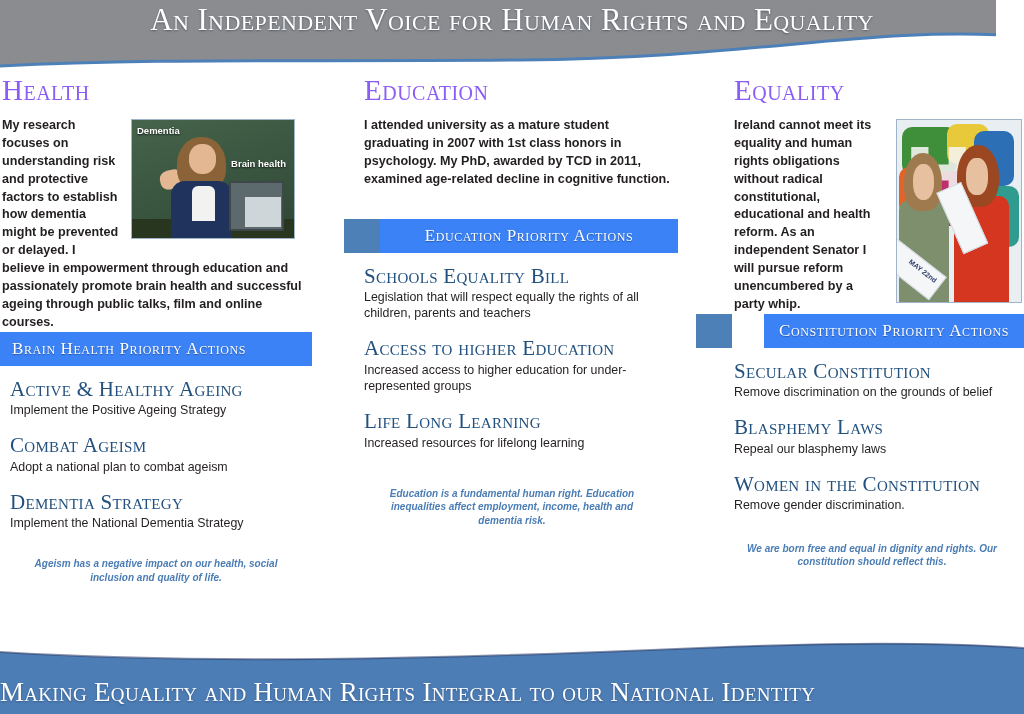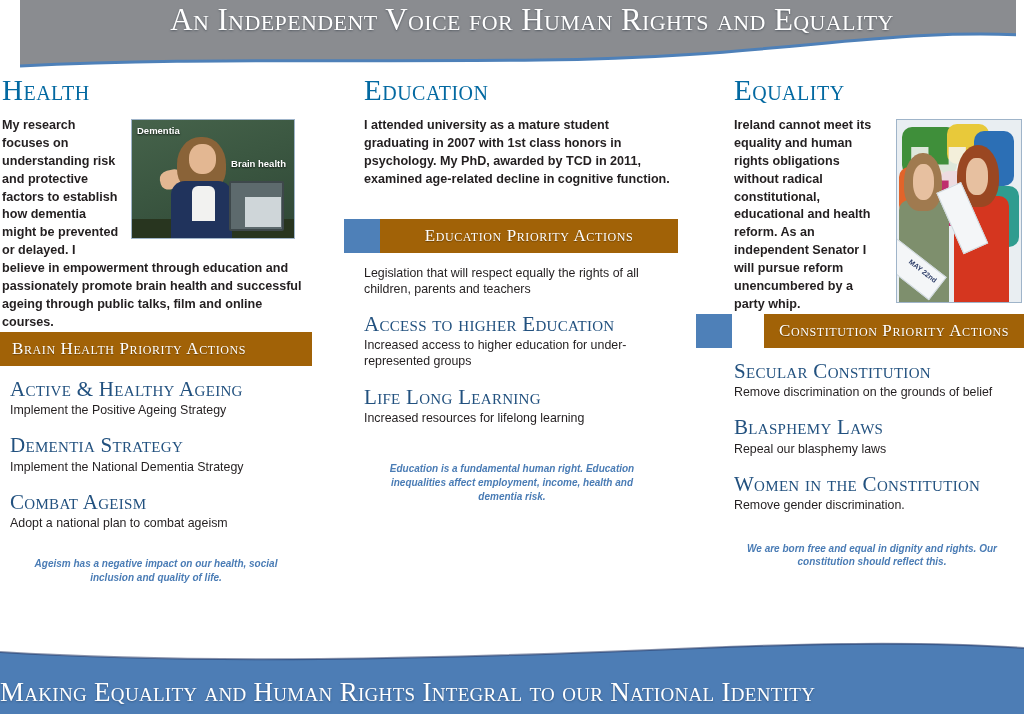--- a/index.html
+++ b/index.html
@@ -15,21 +15,20 @@
     width: 1024px; height: 714px;
     background: #ffffff;
     overflow: hidden;
   }
 
   
   .top-banner {
     position: absolute; left: 0; top: 0;
     width: 996px; height: 74px;
     overflow: hidden;
-    margin-left: 20px;
   }
   .top-banner-svg { position: absolute; left: 0; top: 0; }
   .top-title {
     position: absolute; left: 0; top: 2px;
     width: 1024px;
     text-align: center;
     font-family: "Liberation Serif", serif;
     font-variant: small-caps;
     font-size: 31px;
     letter-spacing: 0.4px;
@@ -65,21 +64,21 @@
   }
   .col { position: absolute; top: 0; }
   .col-health    { left: 0px;   width: 312px; }
   .col-education { left: 330px; width: 350px; }
   .col-equality  { left: 696px; width: 328px; }
 
   .col-title {
     font-family: "Liberation Serif", serif;
     font-variant: small-caps;
     font-size: 29px;
-    color: #0369a1;
+    color: #8b5cf6;
     letter-spacing: .5px;
     margin-bottom: 10px;
   }
   .col-health .col-title    { padding-left: 2px; }
   .col-education .col-title { padding-left: 34px; }
   .col-equality .col-title  { padding-left: 38px; }
 
   .intro {
     font-size: 12.6px;
     line-height: 1.42;
@@ -145,21 +144,21 @@
   .priority-banner {
     position: relative;
     height: 34px;
     display: flex;
     align-items: center;
     overflow: hidden;
   }
   .pb-accent { width: 36px; height: 100%; background: #4e80b8; flex: 0 0 auto; }
   .pb-main {
     flex: 1 1 auto; height: 100%;
-    background: #a16207;
+    background: #3b82f6;
     display: flex; align-items: center; justify-content: center;
   }
   .pb-label {
     font-family: "Liberation Serif", serif;
     font-variant: small-caps;
     font-size: 17px;
     color: #ffffff;
     letter-spacing: .6px;
     text-shadow: 0 1px 1px rgba(0,0,0,.35);
     white-space: nowrap;
@@ -247,26 +246,26 @@
           <span class="pb-label">Brain Health Priority Actions</span>
         </div>
       </div>
 
       <div class="actions">
         <div class="action">
           <div class="action-title">Active &amp; Healthy Ageing</div>
           <div class="action-desc">Implement the Positive Ageing Strategy</div>
         </div>
         <div class="action">
+          <div class="action-title">Combat Ageism</div>
+          <div class="action-desc">Adopt a national plan to combat ageism</div>
+        </div>
+        <div class="action">
           <div class="action-title">Dementia Strategy</div>
           <div class="action-desc">Implement the National Dementia Strategy</div>
-        </div>
-        <div class="action">
-          <div class="action-title">Combat Ageism</div>
-          <div class="action-desc">Adopt a national plan to combat ageism</div>
         </div>
       </div>
 
       <div class="quote quote-health">Ageism has a negative impact on our health, social inclusion and quality of life.</div>
     </div>
 
     <div class="col col-education">
       <div class="col-title">Education</div>
       <div class="intro">I attended university as a mature student graduating in 2007 with 1st class honors in psychology. My PhD, awarded by TCD in 2011, examined age-related decline in cognitive function.</div>
 
@@ -274,20 +273,21 @@
 
       <div class="priority-banner banner-education">
         <div class="pb-accent"></div>
         <div class="pb-main">
           <span class="pb-label">Education Priority Actions</span>
         </div>
       </div>
 
       <div class="actions">
         <div class="action">
+          <div class="action-title">Schools Equality Bill</div>
           <div class="action-desc">Legislation that will respect equally the rights of all children, parents and teachers</div>
         </div>
         <div class="action">
           <div class="action-title">Access to higher Education</div>
           <div class="action-desc">Increased access to higher education for under-represented groups</div>
         </div>
         <div class="action">
           <div class="action-title">Life Long Learning</div>
           <div class="action-desc">Increased resources for lifelong learning</div>
         </div>

